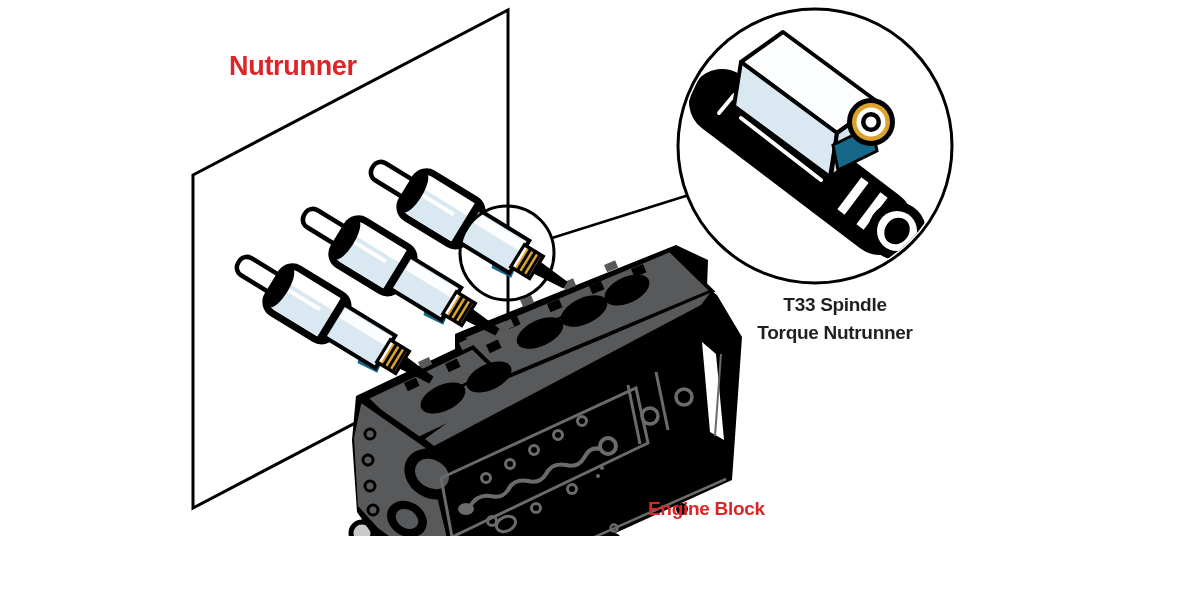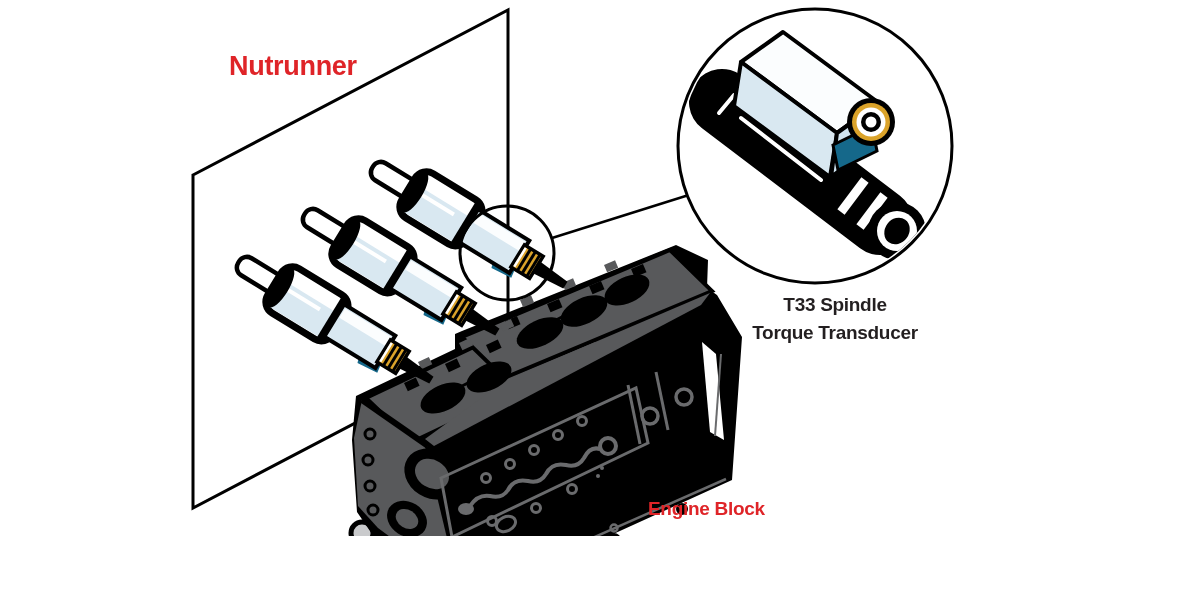--- a/index.html
+++ b/index.html
@@ -194,15 +194,15 @@
         <circle cx="871" cy="122" r="5.5" class="f-white"></circle>
       </g>
     </g>
   </g>
 </svg>
 
 <div id="nutrunner-label" class="label lbl-red">Nutrunner</div>
 <div id="engine-block-label" class="label lbl-red">Engine Block</div>
 <div id="callout-caption" class="label lbl-dark">
   <div>T33 Spindle</div>
-  <div>Torque Transducer</div>
+  <div>Torque Nutrunner</div>
 </div>
 </div>
 
 </body></html>

